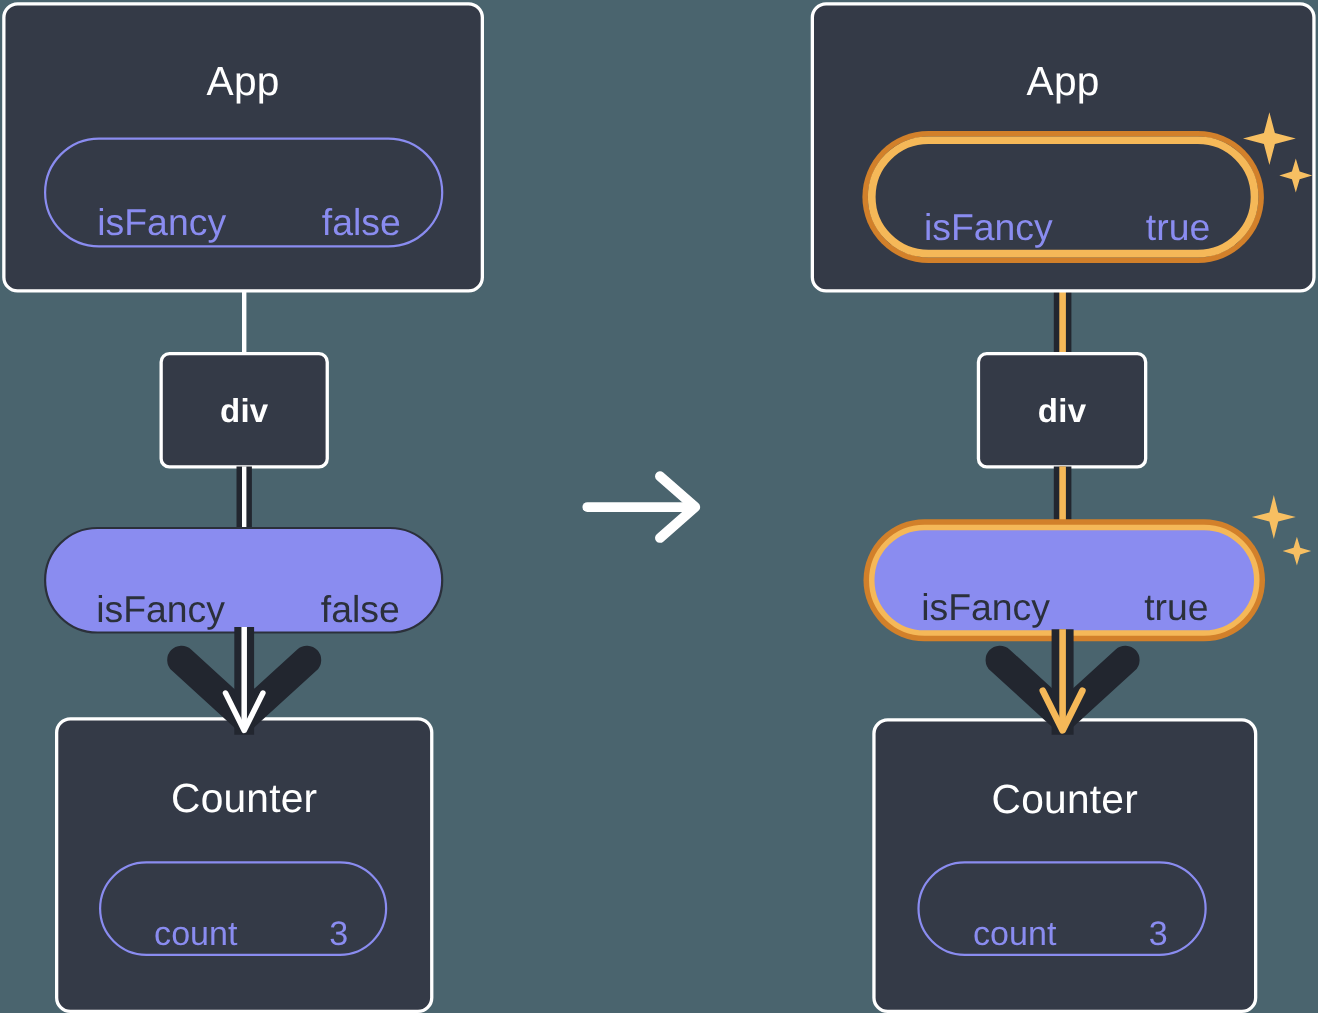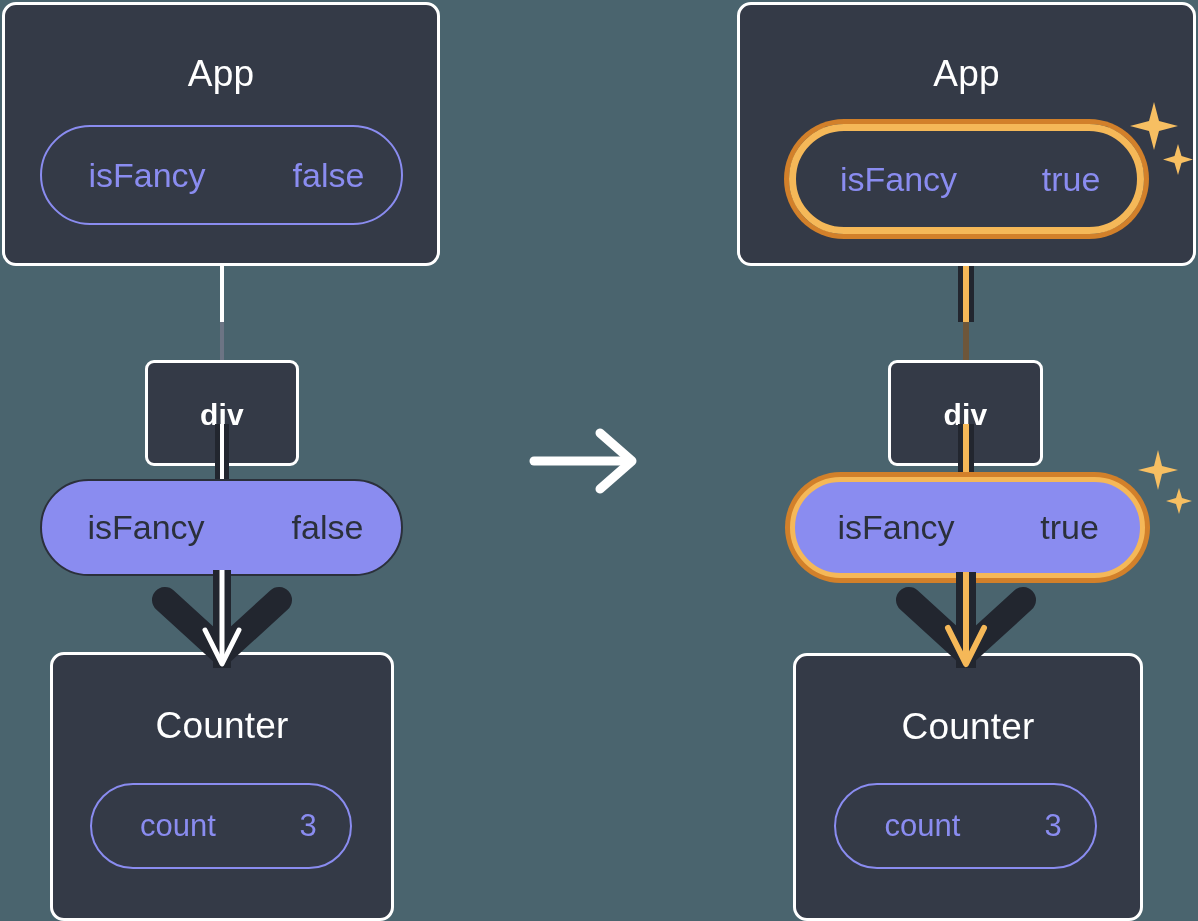--- a/index.html
+++ b/index.html
@@ -25,42 +25,41 @@
   .compbox {
     position: absolute;
     background: #343a47;
     border: 3px solid #ffffff;
     border-radius: 14px;
     box-sizing: border-box;
     z-index: 6;
   }
   .compbox.small {
     border-radius: 9px;
-    margin-top: 40px;
   }
   .comp-title {
     position: absolute;
     left: 0; right: 0;
     text-align: center;
     color: #ffffff;
     font-size: 37px;
     font-weight: 400;
     letter-spacing: .2px;
   }
   .comp-title.sm {
     font-size: 30px;
     font-weight: 700;
   }
 
   
   .pill {
     position: absolute;
     box-sizing: border-box;
     display: flex;
-    align-items: center;
+    align-items: flex-end;
     border-radius: 999px;
     z-index: 9;
   }
   .pill .cell {
     display: flex;
     align-items: center;
     justify-content: center;
     font-size: 34px;
     white-space: nowrap;
   }

